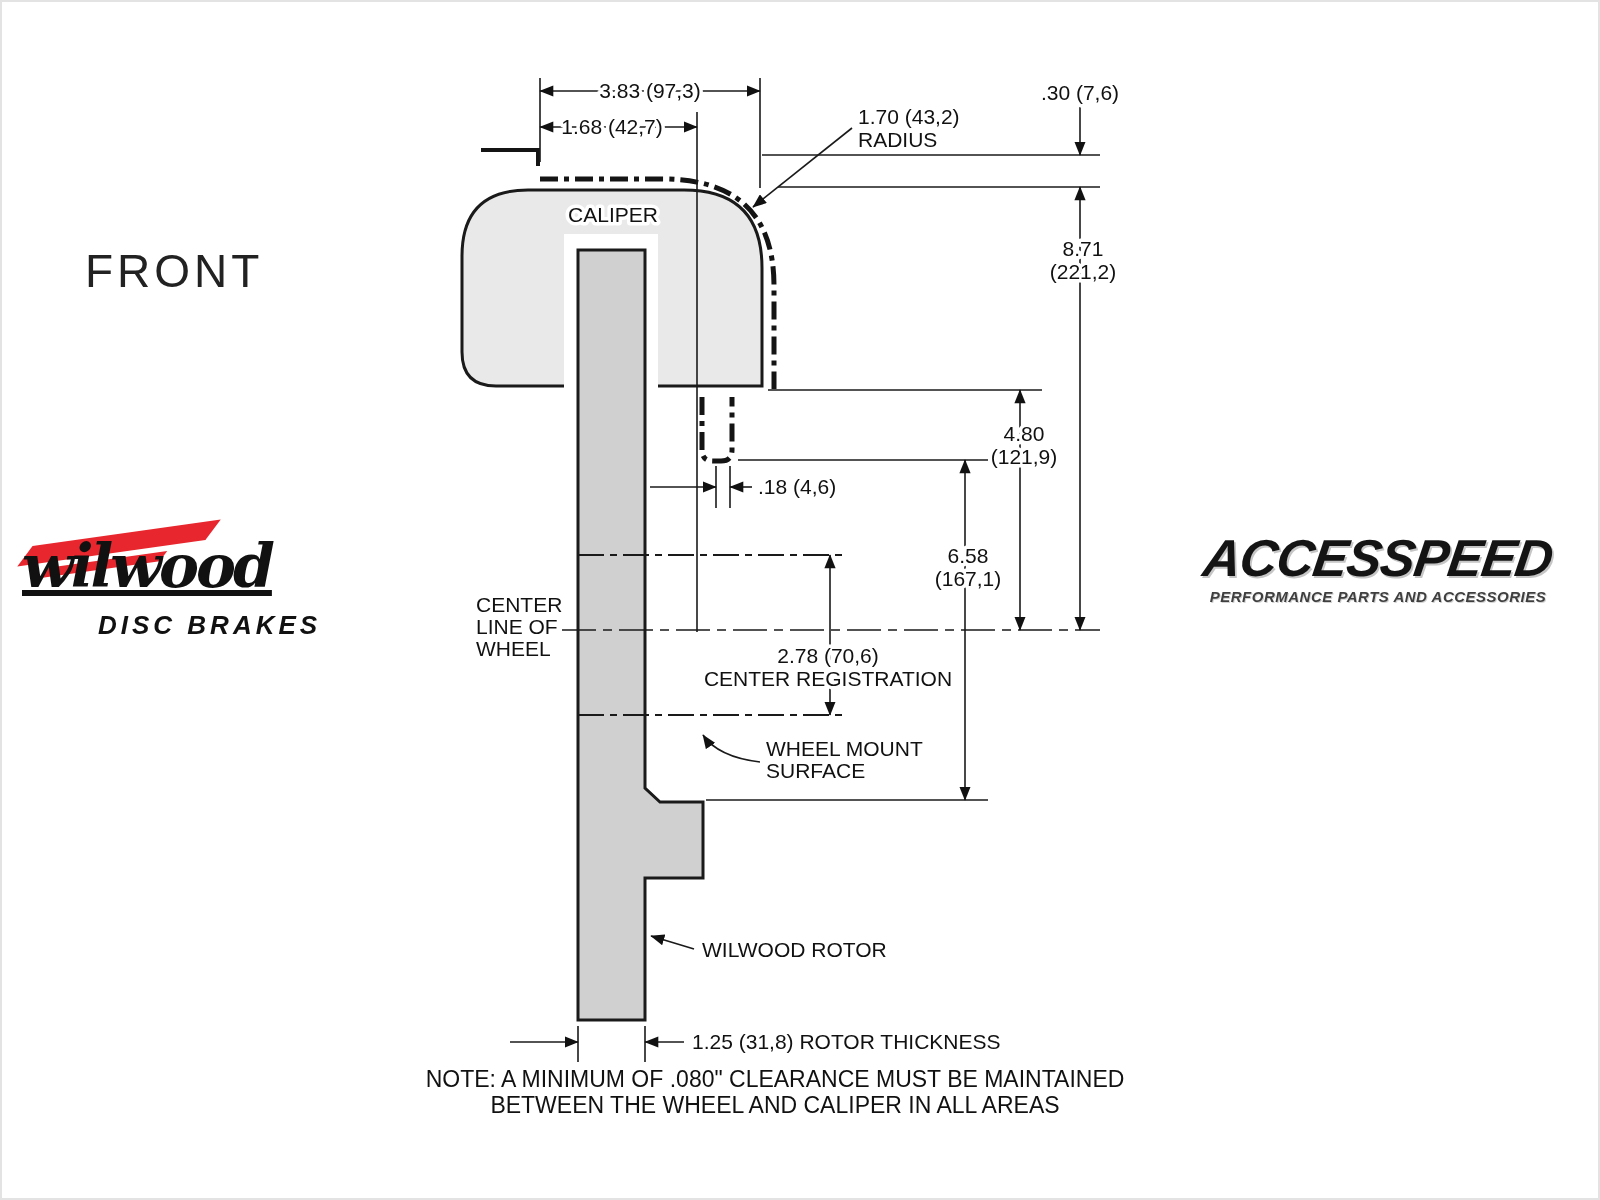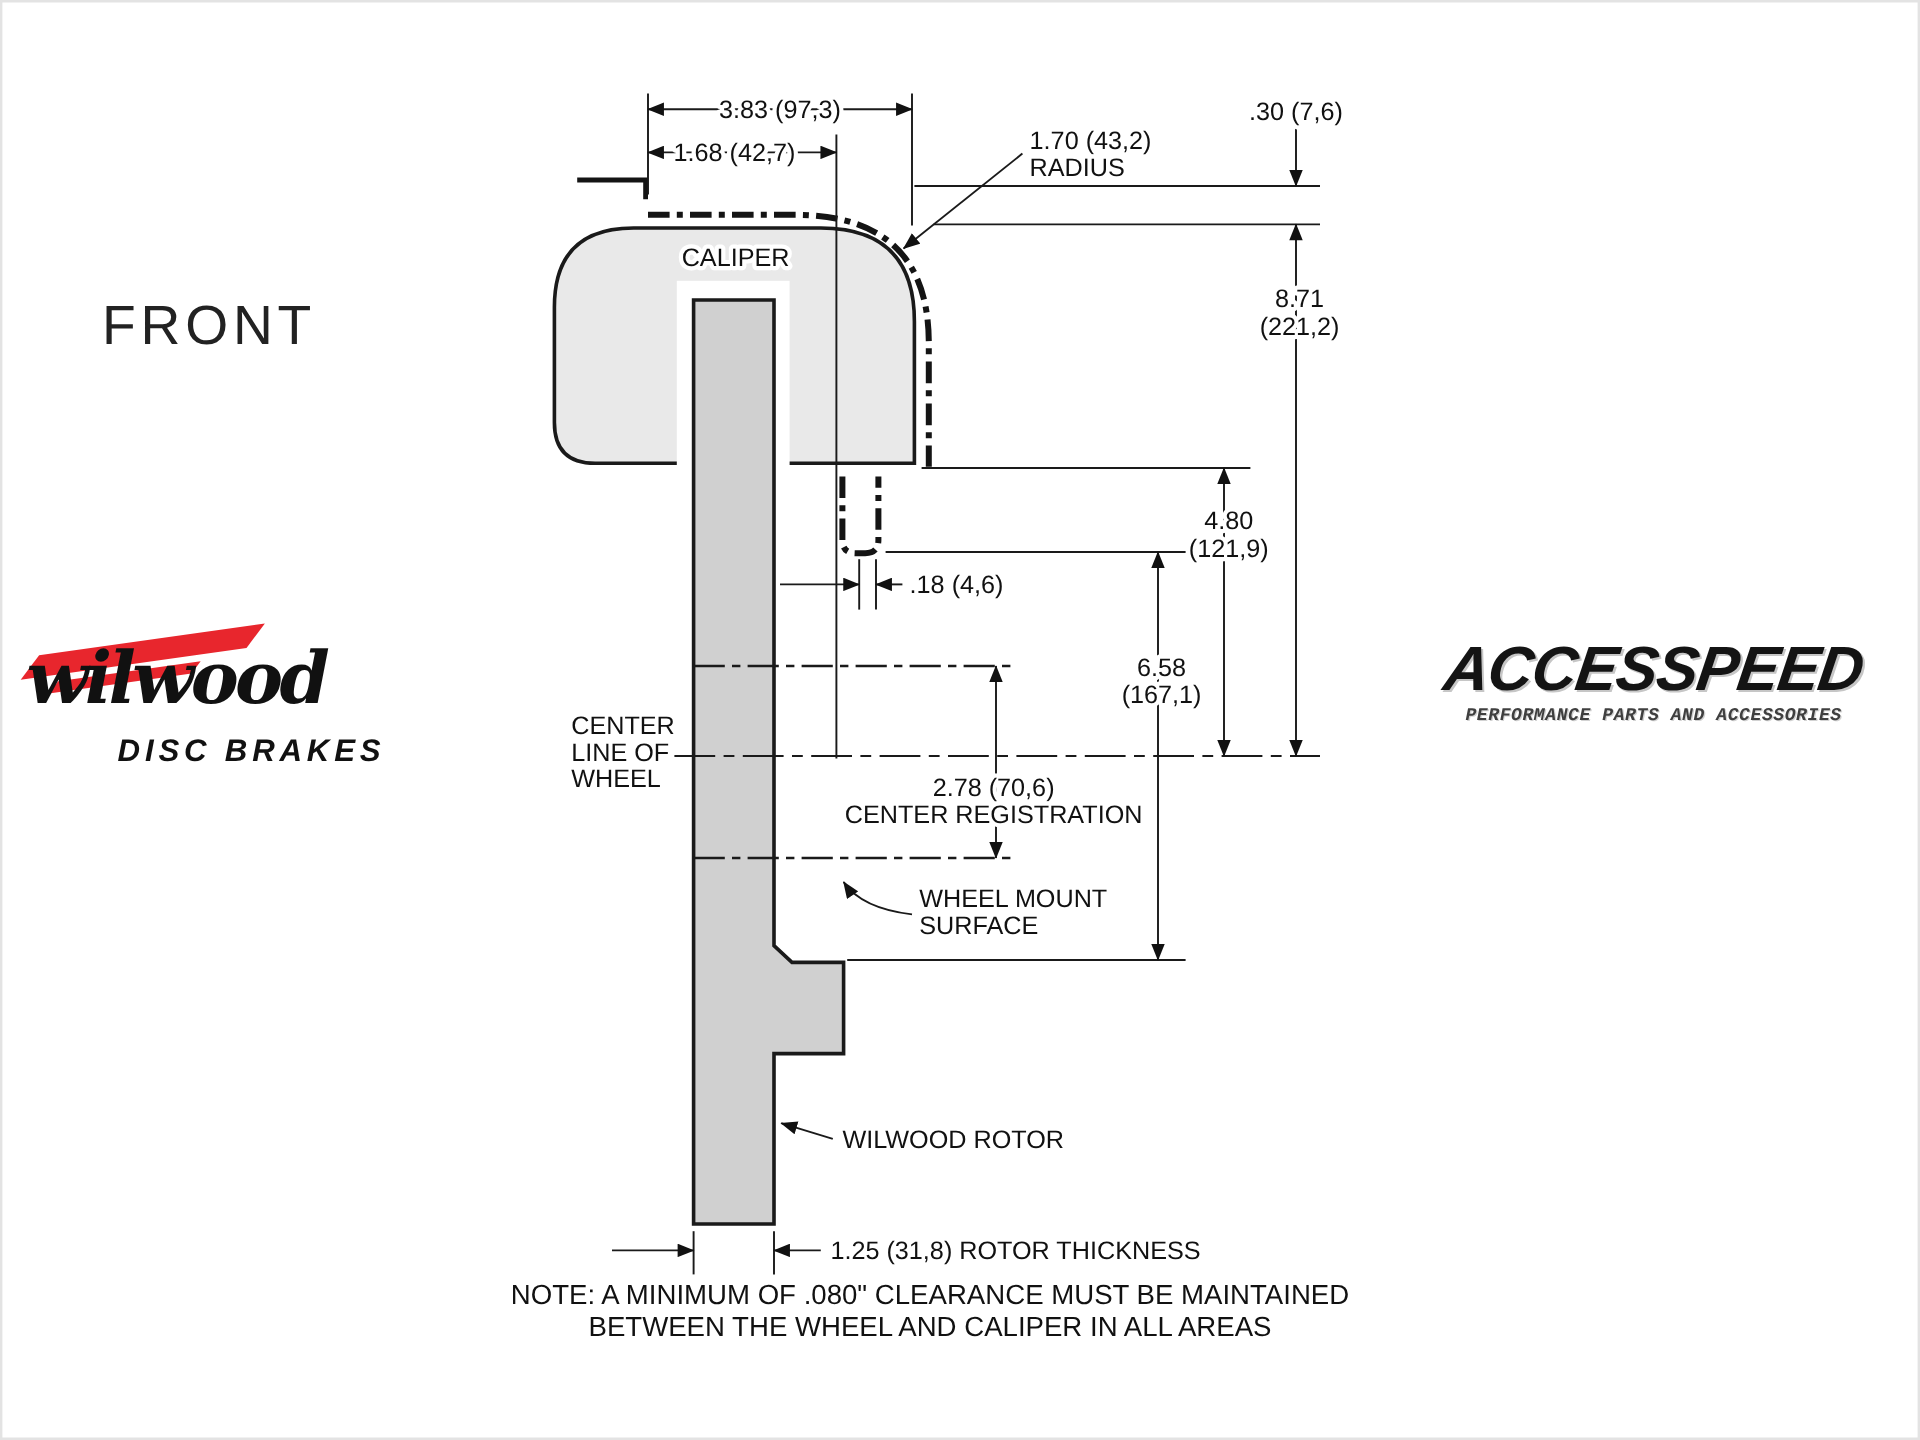--- a/index.html
+++ b/index.html
@@ -26,37 +26,37 @@
   .cline    { stroke:#1a1a1a; stroke-width:1.6; fill:none; stroke-dasharray:34 7 9 7; }
 
   
   .wilwood-logo { position:absolute; left:18px; top:530px; width:310px; height:120px; }
   .ww-stripe { position:absolute; background:#e8262d; }
   .ww-s1 { left:6px;  top:4px;  width:190px; height:18px; transform:rotate(-8deg) skewX(-45deg); }
   .ww-s2 { left:26px; top:30px; width:120px; height:9px;  transform:rotate(-8deg) skewX(-45deg); }
   .ww-name {
     position:absolute; left:4px; top:6px;
     font-family:"DejaVu Serif", serif; font-style:italic; font-weight:bold;
-    font-size:60px; letter-spacing:-3px; color:#111; line-height:1;
+    font-size:60px; letter-spacing:-3px; color:#111; line-height:1;text-decoration:underline;
   }
   .ww-tag {
     position:absolute; left:80px; top:80px;
     font-weight:bold; font-style:italic; font-size:26px; letter-spacing:4px; color:#111;
   }
 
   
   .accesspeed-logo { position:absolute; left:1192px; top:532px; width:372px; text-align:center; }
   .as-name {
     font-weight:bold; font-style:italic; font-size:52px; line-height:1;
     color:#141414; transform:skewX(-8deg); letter-spacing:-1px;
     text-shadow:2px 2px 0 #c6c6c6;
   }
   .as-tag {
     margin-top:4px; font-weight:bold; font-style:italic; font-size:15px;
-    color:#3f3f3f; letter-spacing:0.5px; text-shadow:1px 1px 0 #d2d2d2;font-family:Liberation Mono, monospace;
+    color:#3f3f3f; letter-spacing:0.5px; text-shadow:1px 1px 0 #d2d2d2;
   }
 </style>
 </head>
 <body>
 
 <div class="page">
 
   <svg width="1600" height="1200" viewBox="0 0 1600 1200">
     <defs>
       <marker id="arr" viewBox="0 0 10 8" refX="9.5" refY="4" markerWidth="9" markerHeight="7" orient="auto-start-reverse">

